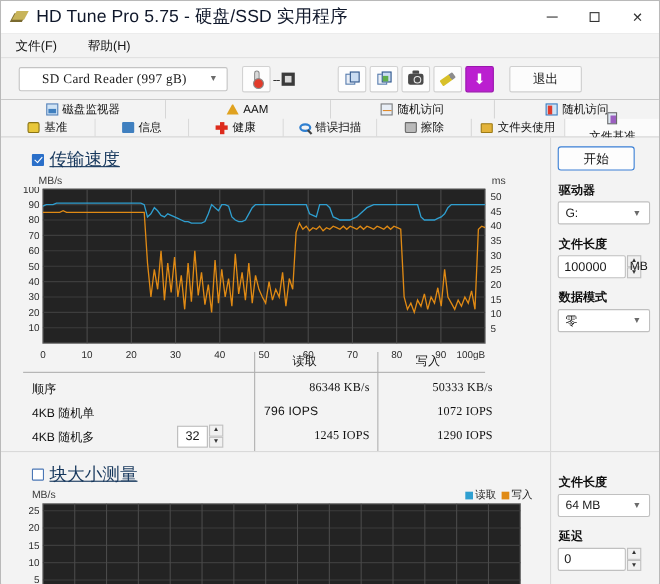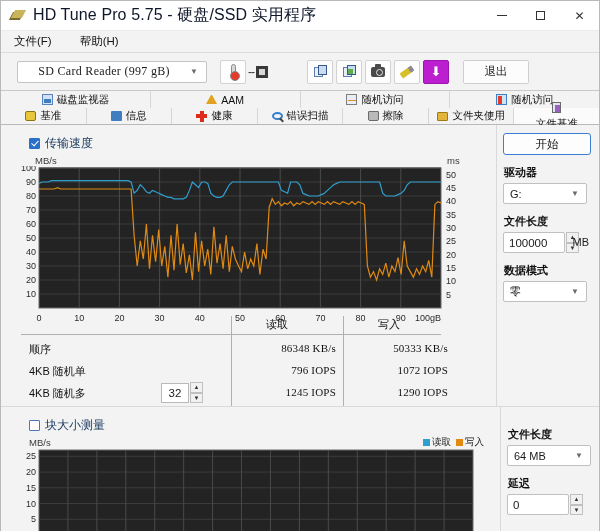--- a/index.html
+++ b/index.html
@@ -132,33 +132,33 @@
   .chk-row { display:flex; align-items:center; gap:5px; margin:4px 0 3px 16px; }
   .chk {
     width:11px; height:11px; border:1px solid #4b77b5; background:#fff;
     display:inline-block; position:relative; border-radius:1px;
   }
   .chk.on { background:#2a6fc9; border-color:#2a6fc9; }
   .chk.on:after {
     content:""; position:absolute; left:3px; top:0px; width:3px; height:6px;
     border:solid #fff; border-width:0 1.5px 1.5px 0; transform:rotate(42deg);
   }
-  .chk-label { font-size:12px; color:#16375c; }
+  .chk-label { font-size:16px; color:#16375c;text-decoration:underline; }
   .chart-wrap { position:relative; }
   .unit-l { position:absolute; font-size:9.5px; color:#3a3a3a; }
   .legend { position:absolute; display:flex; align-items:center; gap:2px; font-size:9.5px; }
   .sw { width:7px; height:7px; display:inline-block; }
   .res-head { font-size:11px; font-family:"Liberation Sans",sans-serif; color:#111; }
   .res-val { font-size:11px; letter-spacing:.2px; color:#111; }
   .res-rowlab { font-size:11px; font-family:"Liberation Sans",sans-serif; color:#111; }
   .vline { position:absolute; width:1px; background:#b0b0b0; }
   .hline { position:absolute; height:1px; background:#b0b0b0; }
   
   .start-btn {
-    width:88px; height:22px; background:#fdfdfd; border:1px solid #3a7fd5;
+    width:70px; height:22px; background:#fdfdfd; border:1px solid #3a7fd5;
     border-radius:3px; display:flex; align-items:center; justify-content:center;
     font-size:11.5px; color:#111; margin-top:2px;
   }
   .fld-lab { font-size:11px; color:#111; margin:10px 0 3px 1px;font-weight:bold; }
   .sel {
     width:84px; height:21px; background:#fff; border:1px solid #c0c0c0; border-radius:2px;
     display:flex; align-items:center; padding:0 3px 0 6px; font-size:11px;
   }
   .sel .v { flex:1; }
   .numwrap { display:flex; align-items:center; }
@@ -370,21 +370,21 @@
           <div class="vline" style="left:218px; top:-18px; height:90px;"></div>
           <div class="vline" style="left:330px; top:-18px; height:90px;"></div>
           <div class="res-head" style="position:absolute; left:253px; top:-17px;">读取</div>
           <div class="res-head" style="position:absolute; left:365px; top:-17px;">写入</div>
 
           <div class="res-rowlab" style="position:absolute; left:16px; top:8px;">顺序</div>
           <div class="res-val" style="position:absolute; left:227px; top:8px; width:96px; text-align:right; font-family:'Liberation Serif',serif;">86348 KB/s</div>
           <div class="res-val" style="position:absolute; left:339px; top:8px; width:96px; text-align:right; font-family:'Liberation Serif',serif;">50333 KB/s</div>
 
           <div class="res-rowlab" style="position:absolute; left:16px; top:30px;">4KB 随机单</div>
-          <div class="res-val" style="position:absolute; left:227px; top:30px; width:96px; text-align:right; font-family:Liberation Serif, serif;">796 IOPS</div>
+          <div class="res-val" style="position:absolute; left:227px; top:30px; width:96px; text-align:left; font-family:Liberation Sans, sans-serif;">796 IOPS</div>
           <div class="res-val" style="position:absolute; left:339px; top:30px; width:96px; text-align:right; font-family:'Liberation Serif',serif;">1072 IOPS</div>
 
           <div class="res-rowlab" style="position:absolute; left:16px; top:52px;">4KB 随机多</div>
           <div class="res-val" style="position:absolute; left:227px; top:52px; width:96px; text-align:right; font-family:'Liberation Serif',serif;">1245 IOPS</div>
           <div class="res-val" style="position:absolute; left:339px; top:52px; width:96px; text-align:right; font-family:'Liberation Serif',serif;">1290 IOPS</div>
 
           <div class="spin-32" style="position:absolute; left:148px; top:48px;">
             <div class="num32">32</div>
             <div class="spin">
                 <div>▲</div>

